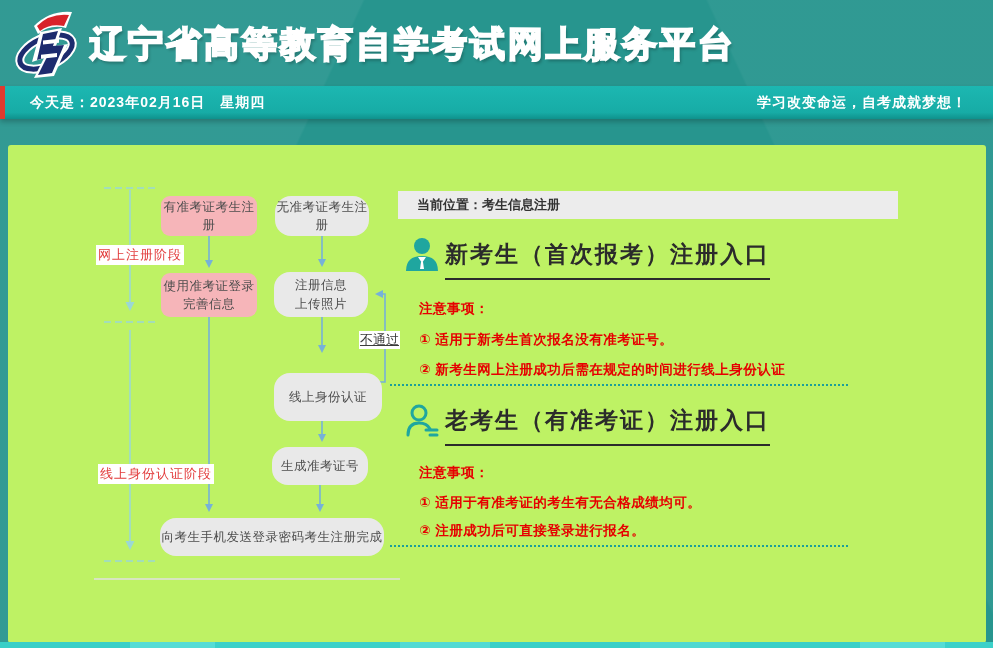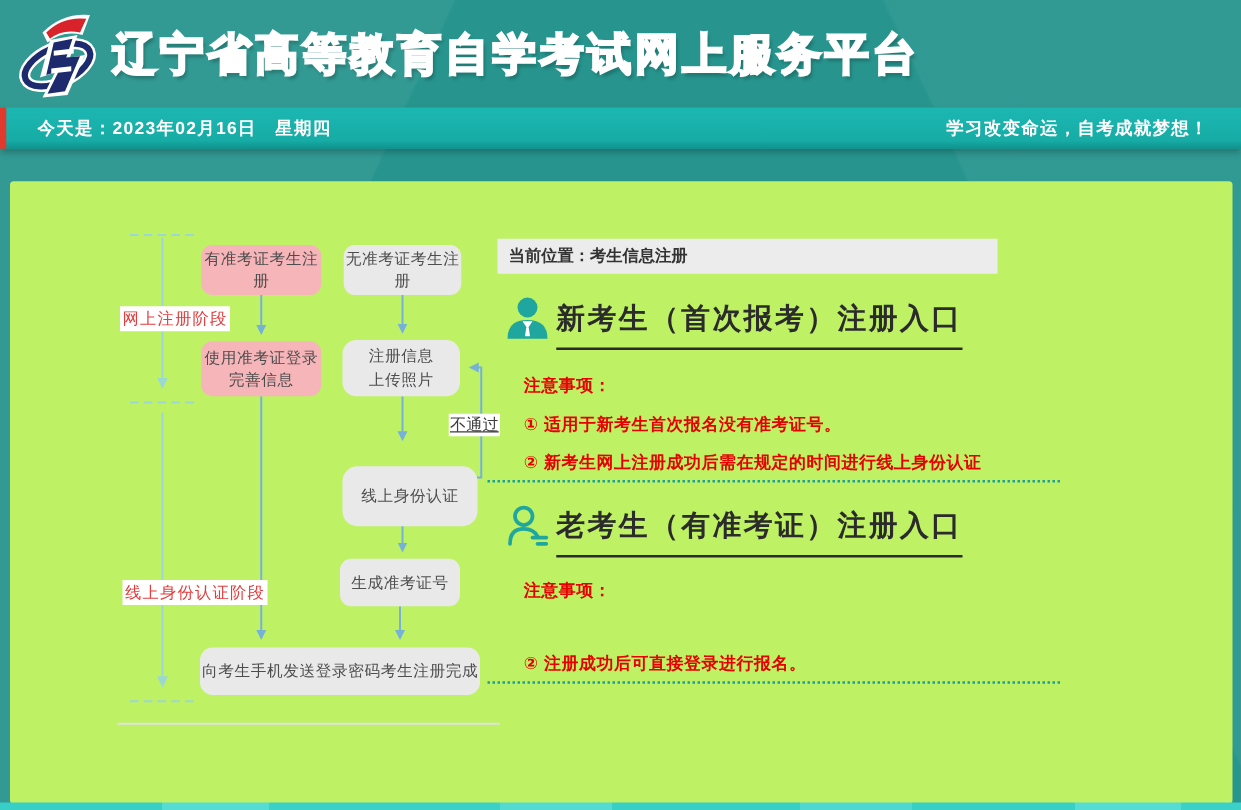--- a/index.html
+++ b/index.html
@@ -46,21 +46,21 @@
     background:#bef264;border-radius:3px;
   }
 
   
   .fbox{
     position:absolute;display:flex;align-items:center;justify-content:center;
     text-align:center;font-size:12.5px;color:#4d4d4d;line-height:1.45;
     border-radius:9px;white-space:pre-line;letter-spacing:0.5px;
   }
   .fbox.pink{background:#f6b5b9;}
-  .fbox.gray{background:#e9e9e9;}
+  .fbox.gray{background:#e9e9e9;border-radius:16px;}
   .fb1{left:153px;top:51px;width:96px;height:40px;}
   .fb2{left:267px;top:51px;width:94px;height:40px;}
   .fb3{left:153px;top:128px;width:96px;height:44px;}
   .fb4{left:266px;top:127px;width:94px;height:45px;border-radius:11px;}
   .fb5{left:266px;top:228px;width:108px;height:48px;border-radius:12px;}
   .fb6{left:264px;top:302px;width:96px;height:38px;}
   .fb7{left:152px;top:373px;width:224px;height:38px;border-radius:10px;}
 
   .phase-label{
     position:absolute;font-size:13px;color:#e23c3c;background:#ffffff;
@@ -69,22 +69,22 @@
   .pl1{left:88px;top:100px;}
   .pl2{left:90px;top:319px;}
   .fail-label{
     position:absolute;left:351px;top:186px;font-size:13px;color:#3c3c3c;
     text-decoration:underline;background:#ffffff;padding:0 1px;white-space:nowrap;
   }
   .flow-svg{position:absolute;left:0;top:0;pointer-events:none;}
 
   
   .breadcrumb{
-    position:absolute;left:390px;top:46px;width:400px;height:28px;
-    background:#ececec;line-height:28px;padding-left:9px;box-sizing:border-box;
+    position:absolute;left:390px;top:46px;width:500px;height:28px;
+    background:#ececec;line-height:28px;padding-left:19px;box-sizing:border-box;
     font-size:13px;font-weight:bold;color:#333333;
   }
   .section-icon{position:absolute;width:36px;height:36px;}
   .si1{left:396px;top:91px;}
   .si2{left:396px;top:257px;}
   .section-title{
     position:absolute;font-size:23px;font-weight:bold;color:#2b2b2b;
     letter-spacing:2px;white-space:nowrap;
     border-bottom:2px solid #2b2b2b;padding-bottom:8px;cursor:pointer;
   }
@@ -203,19 +203,20 @@
     <div class="dotted-divider dd1"></div>
 
     <svg class="section-icon si2" viewBox="0 0 36 36">
       <circle cx="15" cy="11" r="7" fill="none" stroke="#1fa69f" stroke-width="3"></circle>
       <path d="M4,33 Q4,21 15,21 Q23,21 26,27" fill="none" stroke="#1fa69f" stroke-width="3" stroke-linecap="round"></path>
       <line x1="22" y1="28" x2="33" y2="28" stroke="#1fa69f" stroke-width="3" stroke-linecap="round"></line>
       <line x1="26" y1="33" x2="33" y2="33" stroke="#1fa69f" stroke-width="3" stroke-linecap="round"></line>
     </svg>
     <div class="section-title st2">老考生（有准考证）注册入口</div>
     <div class="note nt2">注意事项：</div>
+    <div class="note n2a">① 适用于有准考证的考生有无合格成绩均可。</div>
     <div class="note n2b">② 注册成功后可直接登录进行报名。</div>
     <div class="dotted-divider dd2"></div>
 
   </div>
 
   <div class="bottom-strip"></div>
 </div>
 
 </body></html>

